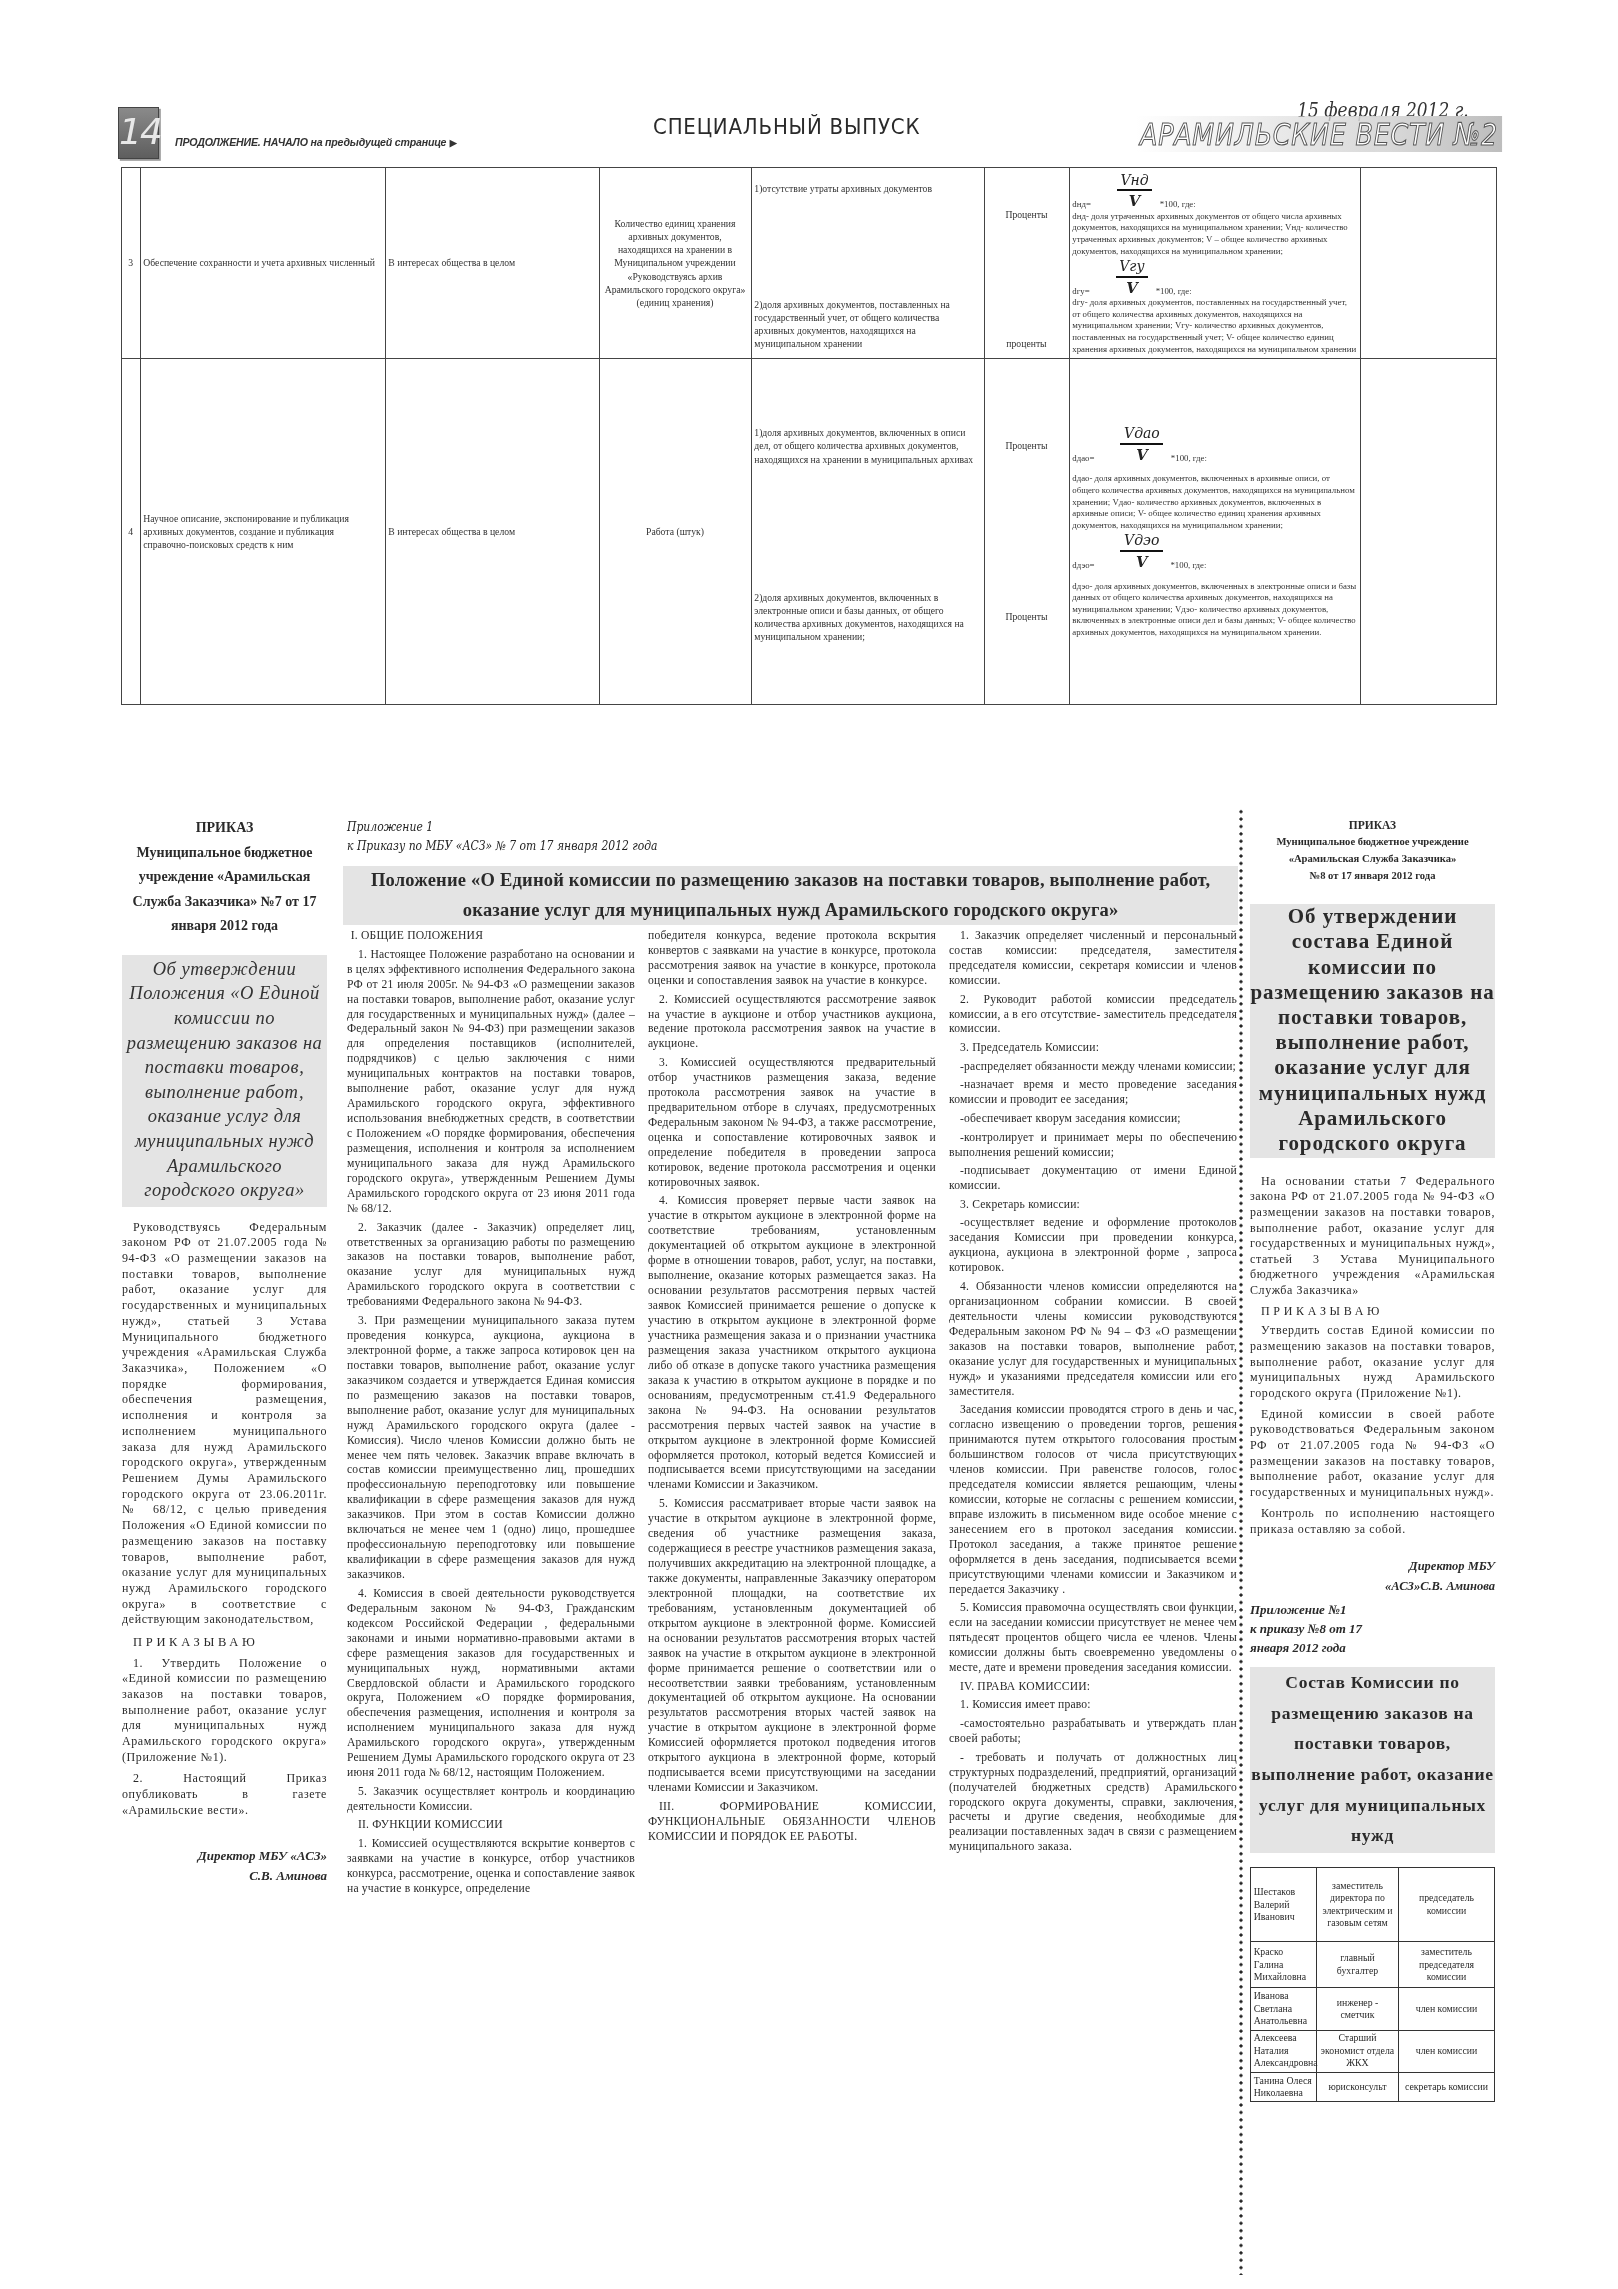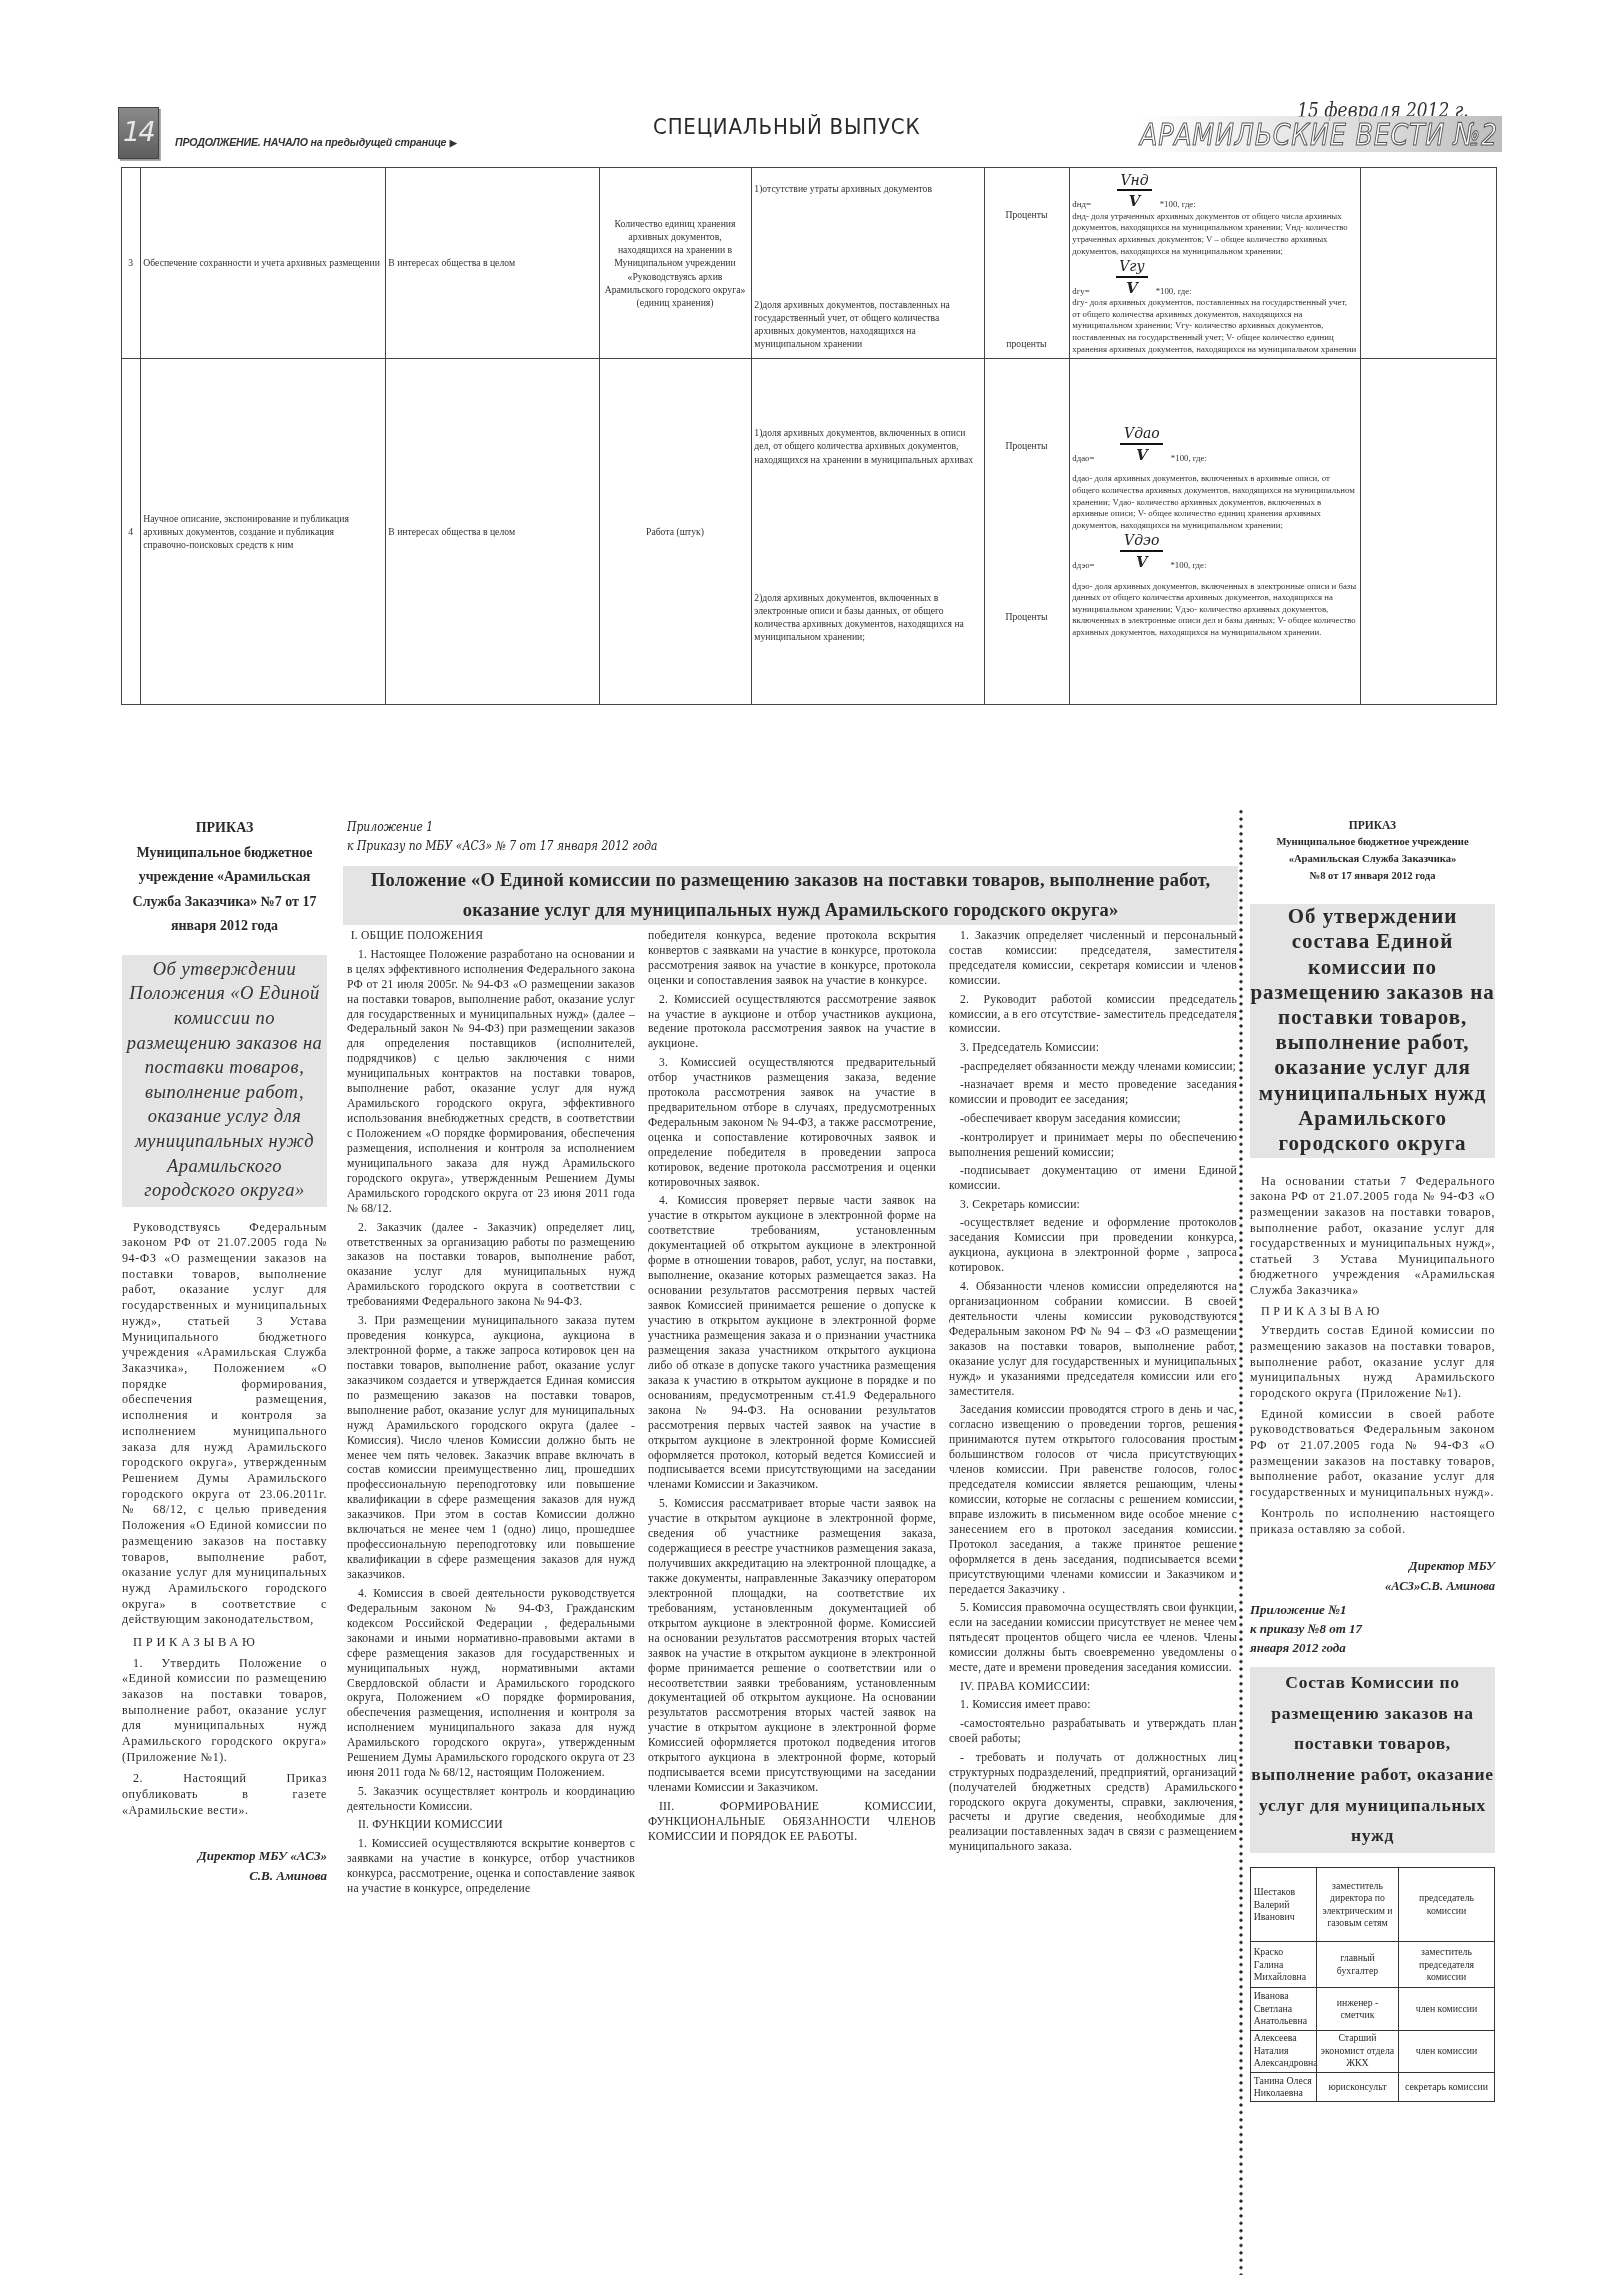--- a/index.html
+++ b/index.html
@@ -1,21 +1,21 @@
 <!DOCTYPE html>
 <html style="font-size:14.8px"><head>
 <meta charset="utf-8">
 <style>
   * { box-sizing: border-box; margin: 0; padding: 0; }
   html, body { width: 1619px; height: 2290px; background: #ffffff; }
   body { position: relative; font-family: "Liberation Serif", "DejaVu Serif", serif; color: #2a2a2a; overflow: hidden; }
 
   
   .hdr { position: absolute; left: 118px; top: 103px; width: 1384px; height: 59px; }
-  .page-num { position: absolute; left: 0; top: 3.7px; width: 41px; height: 52px; background: linear-gradient(180deg,#8a8a8a,#5e5e5e); border: 1.8px solid #444; box-shadow: 1.8px 1.8px 0 #999; color: #e8e8e8; font-family: "DejaVu Sans", sans-serif; font-style: italic; font-size: 27px; line-height: 48px; text-align: center; letter-spacing: -1.8px; }
+  .page-num { position: absolute; left: 0; top: 3.7px; width: 41px; height: 52px; background: linear-gradient(180deg,#8a8a8a,#5e5e5e); border: 1.8px solid #444; box-shadow: 1.8px 1.8px 0 #999; color: #e8e8e8; font-family: "DejaVu Sans", sans-serif; font-style: italic; font-size: 36px; line-height: 48px; text-align: left; letter-spacing: -1.8px; }
   .cont { position: absolute; left: 57px; top: 33px; font-family: "Liberation Sans", sans-serif; font-weight: bold; font-style: italic; font-size: 10.6px; color: #333; letter-spacing: -0.2px; }
   .cont .arrow { font-style: normal; font-size: 9.2px; margin-left: 3.7px; }
   .special { position: absolute; left: 535px; top: 11px; font-family: "DejaVu Sans", sans-serif; font-size: 22px; color: #2a2a2a; letter-spacing: 0.9px; transform: scaleX(0.9); transform-origin: left; }
   .date { position: absolute; right: 33px; top: -5.5px; font-family: "DejaVu Serif", serif; font-style: italic; font-size: 20px; color: #333; transform: scaleX(0.85); transform-origin: right; }
   .masthead { position: absolute; right: 0; top: 13px; font-family: "DejaVu Sans", sans-serif; font-style: italic; font-size: 31px; color: #fff; -webkit-text-stroke: 1.1px #555; letter-spacing: 0.9px; transform: scaleX(0.82); transform-origin: right; background: linear-gradient(90deg, rgba(255,255,255,0), #d8d8d8 70%, #bdbdbd); padding: 0 5.5px; }
 
   
   table.top { position: absolute; left: 121px; top: 167px; width: 1374px; border-collapse: collapse; border-top: 1.8px solid #222; border-bottom: 1.8px solid #222; font-size: 9.7px; color: #333; table-layout: fixed; }
   table.top td { border: 0.9px solid #444; vertical-align: middle; padding: 1.8px 2.8px; line-height: 1.35; }
   table.top td.num { width: 18.5px; text-align: center; }
@@ -83,21 +83,21 @@
   <div class="masthead">
     <span>АРАМИЛЬСКИЕ ВЕСТИ</span>
     <span>№2</span>
   </div>
 </div>
 
 <table class="top">
   <tbody>
       <tr style="height:191px;">
     <td class="num">3</td>
-    <td class="c1">Обеспечение сохранности и учета архивных размещении</td>
+    <td class="c1">Обеспечение сохранности и учета архивных численный</td>
     <td class="c2">В интересах общества в целом</td>
     <td class="c3">Количество единиц хранения архивных документов, находящихся на хранении в Муниципальном учреждении «Руководствуясь архив Арамильского городского округа» (единиц хранения)</td>
     <td class="c4" style="padding:0;">
       <div class="subcell" style="height:83px;align-items:flex-start;padding:13px 2.8px 0;">1)отсутствие утраты архивных документов</div>
       <div class="subcell" style="height:106px;align-items:flex-end;padding:0 2.8px 7.4px;">2)доля архивных документов, поставленных   на государственный учет, от общего количества архивных документов, находящихся на муниципальном хранении</div>
     </td>
     <td class="c5" style="padding:0;">
       <div style="height:92px;display:flex;align-items:center;justify-content:center;">Проценты</div>
       <div style="height:97px;display:flex;align-items:flex-end;justify-content:center;padding-bottom:7.4px;">проценты</div>
     </td>

